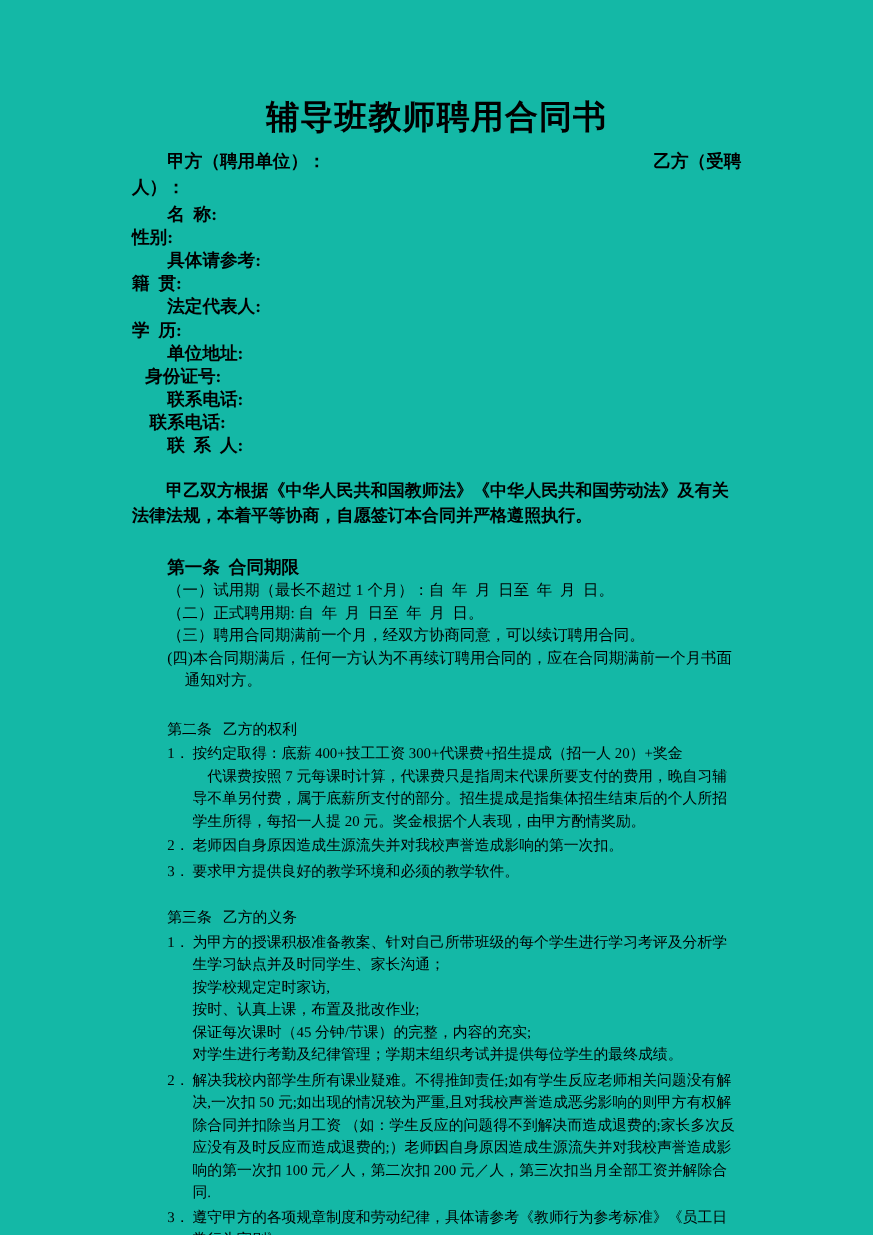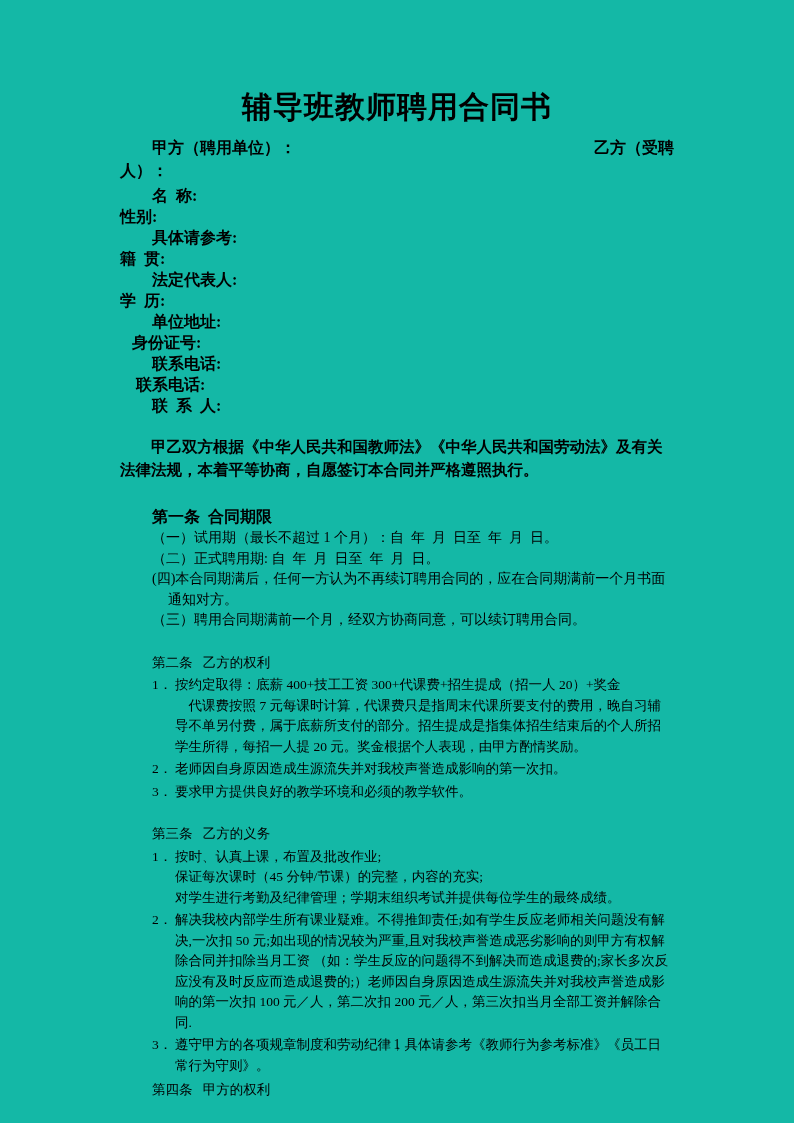--- a/index.html
+++ b/index.html
@@ -108,22 +108,22 @@
       <span class="fleft pre">联  系  人:</span>
       <span class="fright pre"></span>
     </div>
   </div>
 
   <p class="intro pre">甲乙双方根据《中华人民共和国教师法》《中华人民共和国劳动法》及有关法律法规，本着平等协商，自愿签订本合同并严格遵照执行。</p>
 
   <div class="a1-heading pre">第一条  合同期限</div>
   <div class="a1-item pre">（一）试用期（最长不超过 1 个月）：自  年  月  日至  年  月  日。</div>
   <div class="a1-item pre">（二）正式聘用期: 自  年  月  日至  年  月  日。</div>
+  <div class="a1-item pre">（三）聘用合同期满前一个月，经双方协商同意，可以续订聘用合同。</div>
   <div class="a1-item pre">(四)本合同期满后，任何一方认为不再续订聘用合同的，应在合同期满前一个月书面通知对方。</div>
-  <div class="a1-item pre">（三）聘用合同期满前一个月，经双方协商同意，可以续订聘用合同。</div>
 
   <div class="a-heading pre">第二条   乙方的权利</div>
   <div class="li">
     <span class="num pre">1．</span>
     <div class="li-body">
       <div class="pre">按约定取得：底薪 400+技工工资 300+代课费+招生提成（招一人 20）+奖金</div>
       <div class="pre sub-indent">代课费按照 7 元每课时计算，代课费只是指周末代课所要支付的费用，晚自习辅导不单另付费，属于底薪所支付的部分。招生提成是指集体招生结束后的个人所招学生所得，每招一人提 20 元。奖金根据个人表现，由甲方酌情奖励。</div>
     </div>
   </div>
   <div class="li">
@@ -136,20 +136,22 @@
     <span class="num pre">3．</span>
     <div class="li-body">
       <div class="pre">要求甲方提供良好的教学环境和必须的教学软件。</div>
     </div>
   </div>
 
   <div class="a-heading pre">第三条   乙方的义务</div>
   <div class="li">
     <span class="num pre">1．</span>
     <div class="li-body">
+      <div class="pre">为甲方的授课积极准备教案、针对自己所带班级的每个学生进行学习考评及分析学生学习缺点并及时同学生、家长沟通；</div>
+      <div class="pre">按学校规定定时家访,</div>
       <div class="pre">按时、认真上课，布置及批改作业;</div>
       <div class="pre">保证每次课时（45 分钟/节课）的完整，内容的充实;</div>
       <div class="pre">对学生进行考勤及纪律管理；学期末组织考试并提供每位学生的最终成绩。</div>
     </div>
   </div>
   <div class="li">
     <span class="num pre">2．</span>
     <div class="li-body">
       <div class="pre">解决我校内部学生所有课业疑难。不得推卸责任;如有学生反应老师相关问题没有解决,一次扣 50 元;如出现的情况较为严重,且对我校声誉造成恶劣影响的则甲方有权解除合同并扣除当月工资 （如：学生反应的问题得不到解决而造成退费的;家长多次反应没有及时反应而造成退费的;）老师因自身原因造成生源流失并对我校声誉造成影响的第一次扣 100 元／人，第二次扣 200 元／人，第三次扣当月全部工资并解除合同.</div>
     </div>

